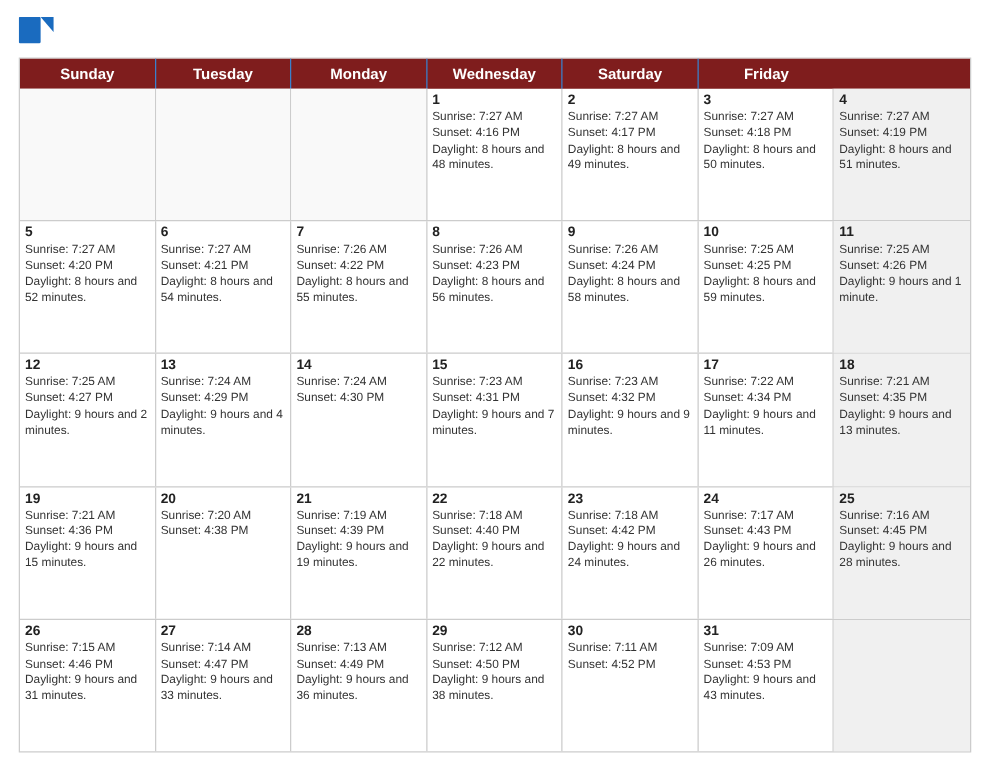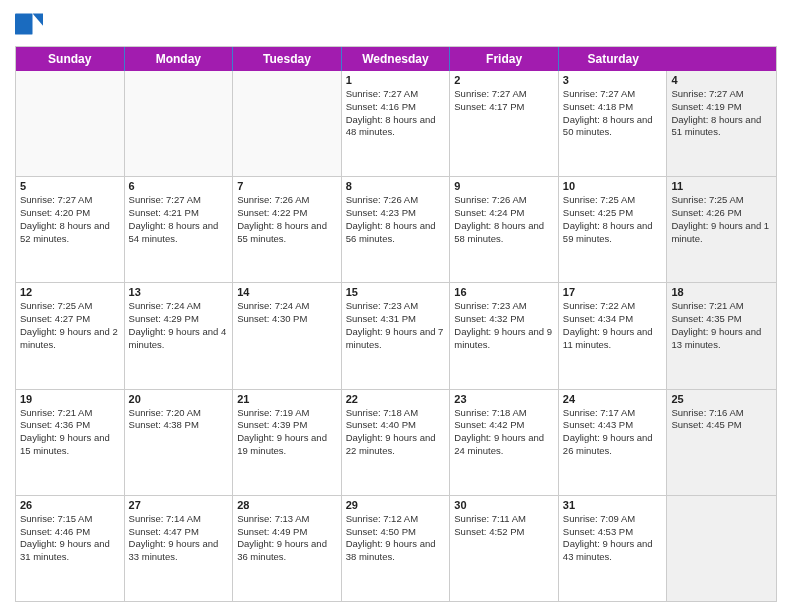--- a/index.html
+++ b/index.html
@@ -55,21 +55,21 @@
     }
     .calendar {
       flex: 1;
       display: flex;
       flex-direction: column;
       border: 1px solid #ccc;
     }
     .cal-header-row {
       display: grid;
       grid-template-columns: repeat(7, 1fr);
-      background: #a21caf;
+      background: #7f1d1d;
     }
     .cal-header-cell {
       color: #fff;
       font-size: 12px;
       font-weight: bold;
       text-align: center;
       padding: 5px 2px;
       border-right: 1px solid #3a80cc;
     }
     .cal-header-cell:last-child { border-right: none; }
@@ -124,41 +124,42 @@
     </div>
     <div class="title-block">
       <h1></h1>
       <h2></h2>
     </div>
   </div>
 
   <div class="calendar">
     <div class="cal-header-row" id="cal-header">
         <div class="cal-header-cell">Sunday</div>
+        <div class="cal-header-cell">Tuesday</div>
         <div class="cal-header-cell">Monday</div>
-        <div class="cal-header-cell">Tuesday</div>
         <div class="cal-header-cell">Wednesday</div>
+        <div class="cal-header-cell">Saturday</div>
         <div class="cal-header-cell">Friday</div>
-        <div class="cal-header-cell">Saturday</div>
       </div>
     <div class="cal-body" id="cal-body">
         <div class="cal-week">
           <div class="cal-cell empty"></div>
           <div class="cal-cell empty"></div>
           <div class="cal-cell empty"></div>
           <div class="cal-cell">
             <div class="day-num">1</div>
             <div class="cell-line">Sunrise: 7:27 AM</div>
             <div class="cell-line">Sunset: 4:16 PM</div>
             <div class="cell-line">Daylight: 8 hours and 48 minutes.</div>
           </div>
           <div class="cal-cell">
             <div class="day-num">2</div>
             <div class="cell-line">Sunrise: 7:27 AM</div>
             <div class="cell-line">Sunset: 4:17 PM</div>
+            <div class="cell-line">Daylight: 8 hours and 49 minutes.</div>
           </div>
           <div class="cal-cell">
             <div class="day-num">3</div>
             <div class="cell-line">Sunrise: 7:27 AM</div>
             <div class="cell-line">Sunset: 4:18 PM</div>
             <div class="cell-line">Daylight: 8 hours and 50 minutes.</div>
           </div>
           <div class="cal-cell shaded">
             <div class="day-num">4</div>
             <div class="cell-line">Sunrise: 7:27 AM</div>
@@ -286,20 +287,21 @@
           <div class="cal-cell">
             <div class="day-num">24</div>
             <div class="cell-line">Sunrise: 7:17 AM</div>
             <div class="cell-line">Sunset: 4:43 PM</div>
             <div class="cell-line">Daylight: 9 hours and 26 minutes.</div>
           </div>
           <div class="cal-cell shaded">
             <div class="day-num">25</div>
             <div class="cell-line">Sunrise: 7:16 AM</div>
             <div class="cell-line">Sunset: 4:45 PM</div>
+            <div class="cell-line">Daylight: 9 hours and 28 minutes.</div>
           </div>
         </div>
         <div class="cal-week">
           <div class="cal-cell">
             <div class="day-num">26</div>
             <div class="cell-line">Sunrise: 7:15 AM</div>
             <div class="cell-line">Sunset: 4:46 PM</div>
             <div class="cell-line">Daylight: 9 hours and 31 minutes.</div>
           </div>
           <div class="cal-cell">

